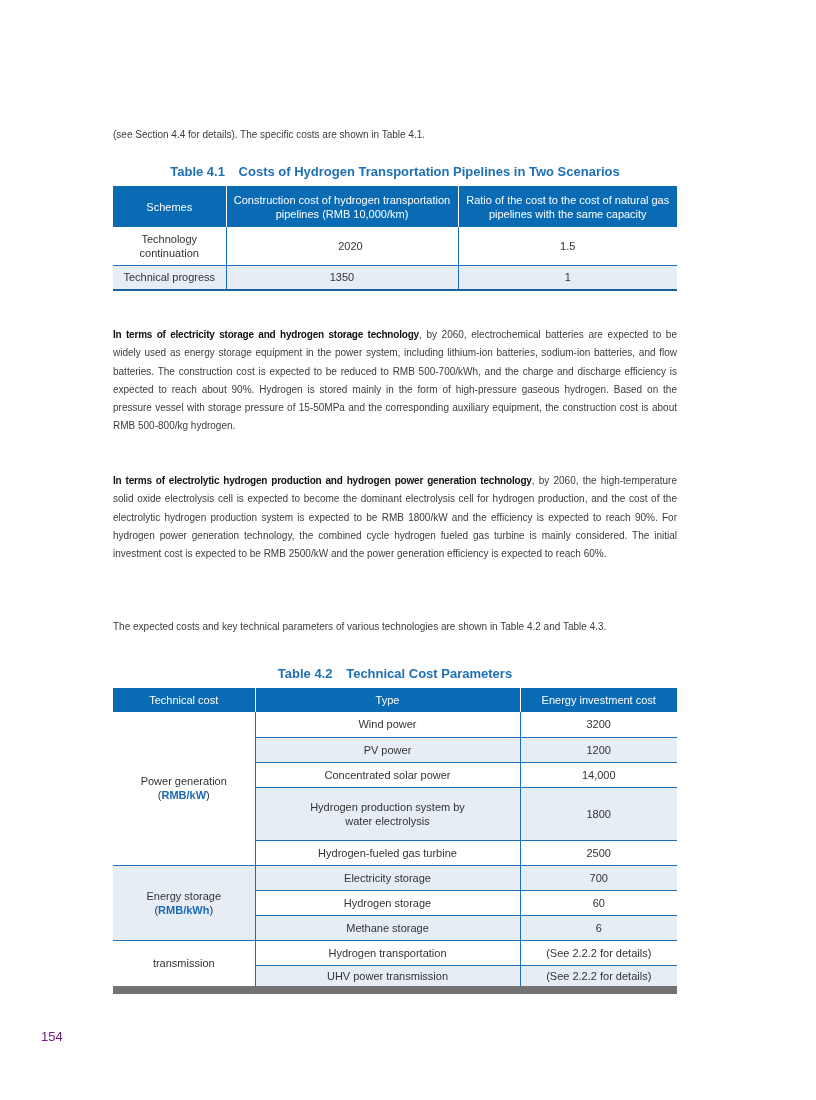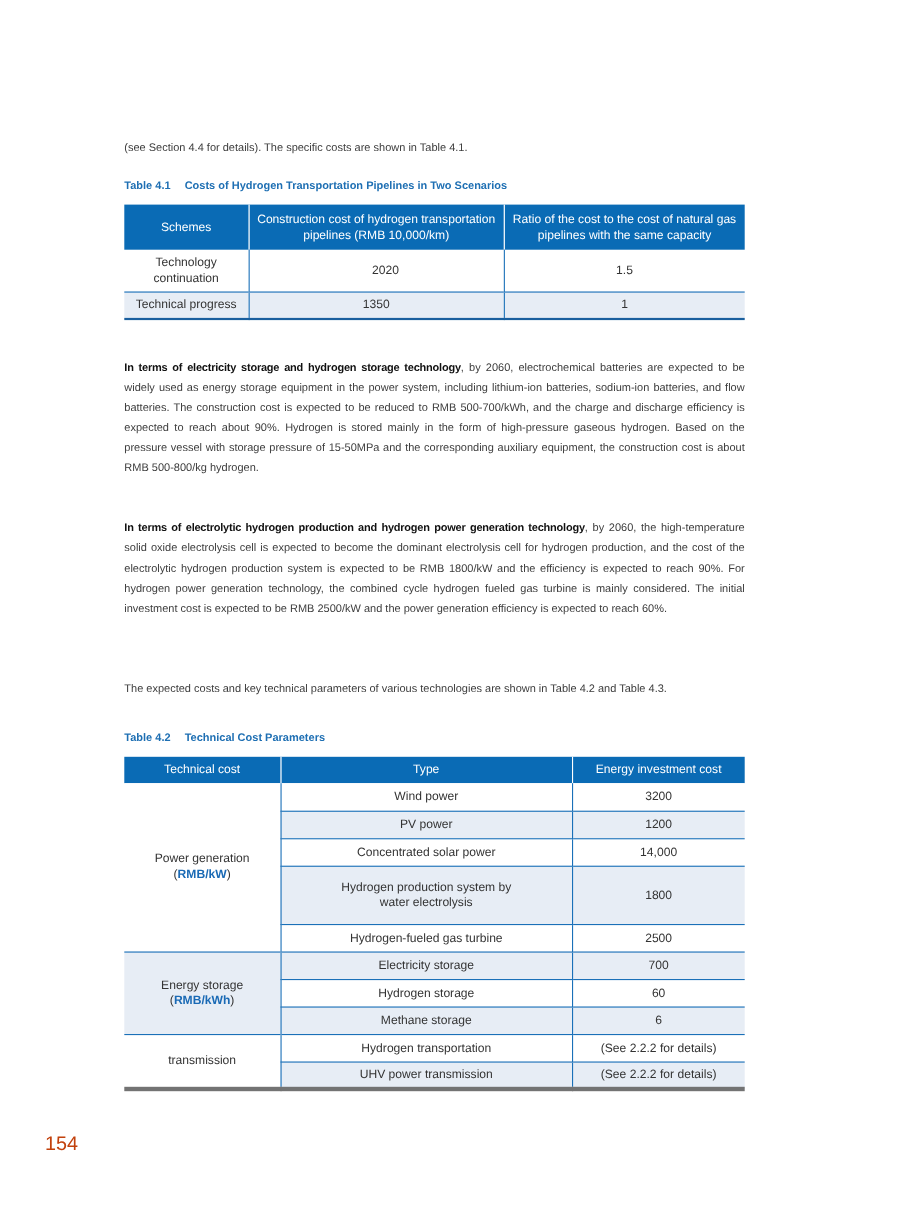--- a/index.html
+++ b/index.html
@@ -2,43 +2,43 @@
 <html><head>
   <meta charset="utf-8">
   <style>
     html, body { margin: 0; padding: 0; background: #ffffff; }
     body { width: 816px; height: 1100px; position: relative; overflow: hidden;
            font-family: "Liberation Sans", sans-serif; color: #3a3a3a; }
     .page { position: absolute; left: 113px; top: 0; width: 564px; }
     p.body { margin: 0; font-size: 10px; line-height: 18.3px; text-align: justify; color: #3c3c3c; }
     p.body b { color: #111; font-weight: bold; letter-spacing: -0.2px; }
     .intro { position: absolute; top: 126px; left: 0; width: 564px; font-size: 13.1px; }
-    .caption { position: absolute; left: 0; width: 564px; 
-               color: #1e6fb3; font-weight: bold; font-size: 10px; }
+    .caption { position: absolute; left: 0; width: 564px; text-align: center;
+               color: #1e6fb3; font-weight: bold; font-size: 13px; }
     .caption .num { margin-right: 10px; }
     table { border-collapse: collapse; position: absolute; left: 0; width: 564px;
             font-size: 11px; color: #333; }
     th { background: #0a6bb5; color: #ffffff; font-weight: normal; text-align: center;
          border-right: 1px solid #ffffff; padding: 0 2px; line-height: 14px; }
     th:last-child { border-right: none; }
     td { text-align: center; border-right: 1px solid #1a70b8; border-top: 1px solid #1a70b8;
          padding: 0 3px; line-height: 14px; }
     td:last-child { border-right: none; }
     tr.shade td { background: #e7edf5; }
     td.alt { background: #e7edf5; }
     td.plain { background: #ffffff; margin-top: 48px; }
     .unit { color: #1a6ab5; font-weight: bold; }
     table.t1 { top: 186px; border-bottom: 2px solid #1a5f9e; }
     table.t1 th { height: 41px; }
-    table.t2 { top: 688px; border-bottom: 4px solid #737373; }
+    table.t2 { top: 688px; border-bottom: 8px solid #737373; }
     table.t2 th { height: 24px; }
     .p1 { position: absolute; top: 326px; left: 0; width: 564px; }
     .p2 { position: absolute; top: 472px; left: 0; width: 564px; }
     .p3 { position: absolute; top: 618px; left: 0; width: 564px; }
-    .page-number { position: absolute; left: 41px; top: 1029px; font-size: 18px; color: #c2410c; }
+    .page-number { position: absolute; left: 41px; top: 1029px; font-size: 13px; color: #701a75; }
   </style>
 </head>
 <body>
 
 <div class="page">
 
   <p class="body intro">(see Section 4.4 for details). The specific costs are shown in Table 4.1.</p>
 
   <div class="caption" style="top:164px;">
     <span class="num">Table 4.1</span>

